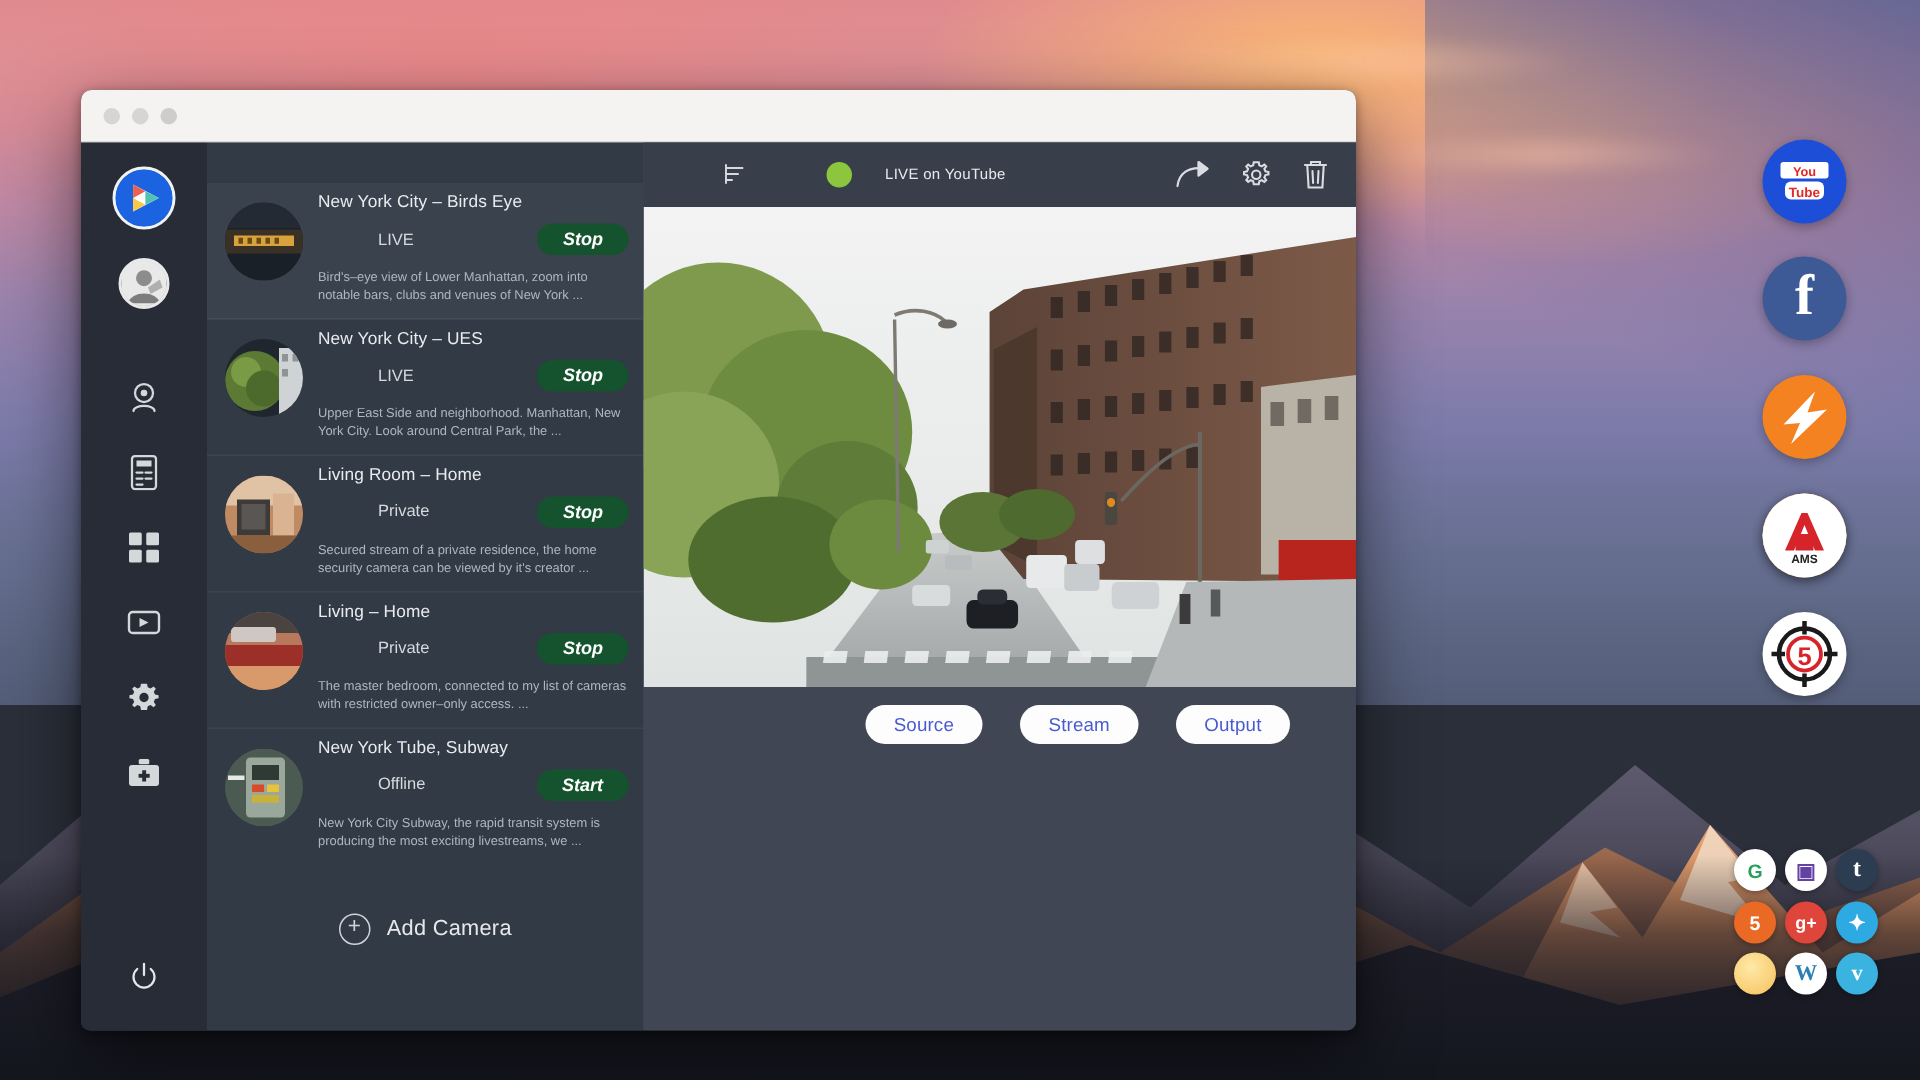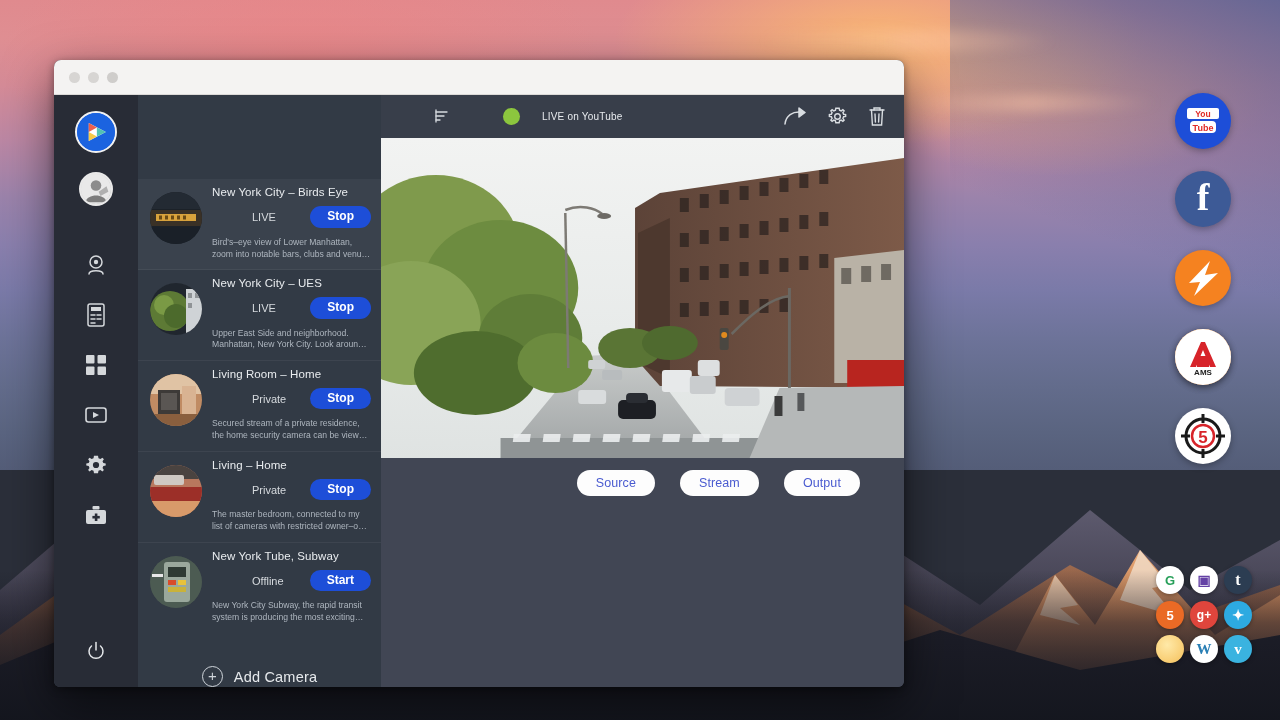--- a/index.html
+++ b/index.html
@@ -72,46 +72,47 @@
     display:flex; align-items:center; justify-content:center; overflow:hidden;
   }
   .rail-ico {
     width:84px; height:50px; display:flex; align-items:center; justify-content:center;
     cursor:pointer; opacity:.92;
   }
   .rail-power { position:absolute; bottom:26px; left:0; width:84px; display:flex; justify-content:center; }
 
   
   .list-pane {
-    width:243px; flex:none; background:#323a45;
-    display:flex; flex-direction:column; padding-top:27px;justify-content:flex-end;
+    width:291px; flex:none; background:#323a45;
+    display:flex; flex-direction:column; padding-top:27px;
   }
   .cam {
     display:flex; padding:7px 10px 9px 12px; gap:10px;
     border-bottom:1px solid rgba(255,255,255,.055);
     cursor:pointer;
   }
   .cam.sel { background:#3a424d; }
   .cam-thumb {
     width:52px; height:52px; border-radius:50%; flex:none; margin-top:6px;
     overflow:hidden; background:#2b333d; position:relative;
     box-shadow:inset 0 0 0 1px rgba(255,255,255,.06);
   }
   .cam-info { flex:1; min-width:0; }
   .cam-title {
     color:#e9ecef; font-size:11.5px; letter-spacing:.1px;
     white-space:nowrap; overflow:hidden; text-overflow:ellipsis; margin-bottom:8px;
   }
   .cam-row { display:flex; align-items:center; justify-content:space-between; margin-bottom:9px; }
   .cam-state { color:#d6dade; font-size:11px;padding-left:40px; }
   .btn-act {
-    background:#1d4ed8; color:#fff; border:none; border-radius:13px;
+    background:#14532d; color:#fff; border:none; border-radius:13px;
     font-family:"Liberation Sans", sans-serif;
     font-size:12px; font-weight:bold; padding:4px 17px; cursor:pointer;
     line-height:1.1;
+    font-style:italic;
   }
   .cam-desc {
     color:#aeb6bf; font-size:8.6px; line-height:1.38;
     display:-webkit-box; -webkit-line-clamp:2; -webkit-box-orient:vertical; overflow:hidden;
   }
   .add-cam {
     display:flex; align-items:center; justify-content:center; gap:11px;
     padding:33px 0 0 0; cursor:pointer;
   }
   .add-circ {

